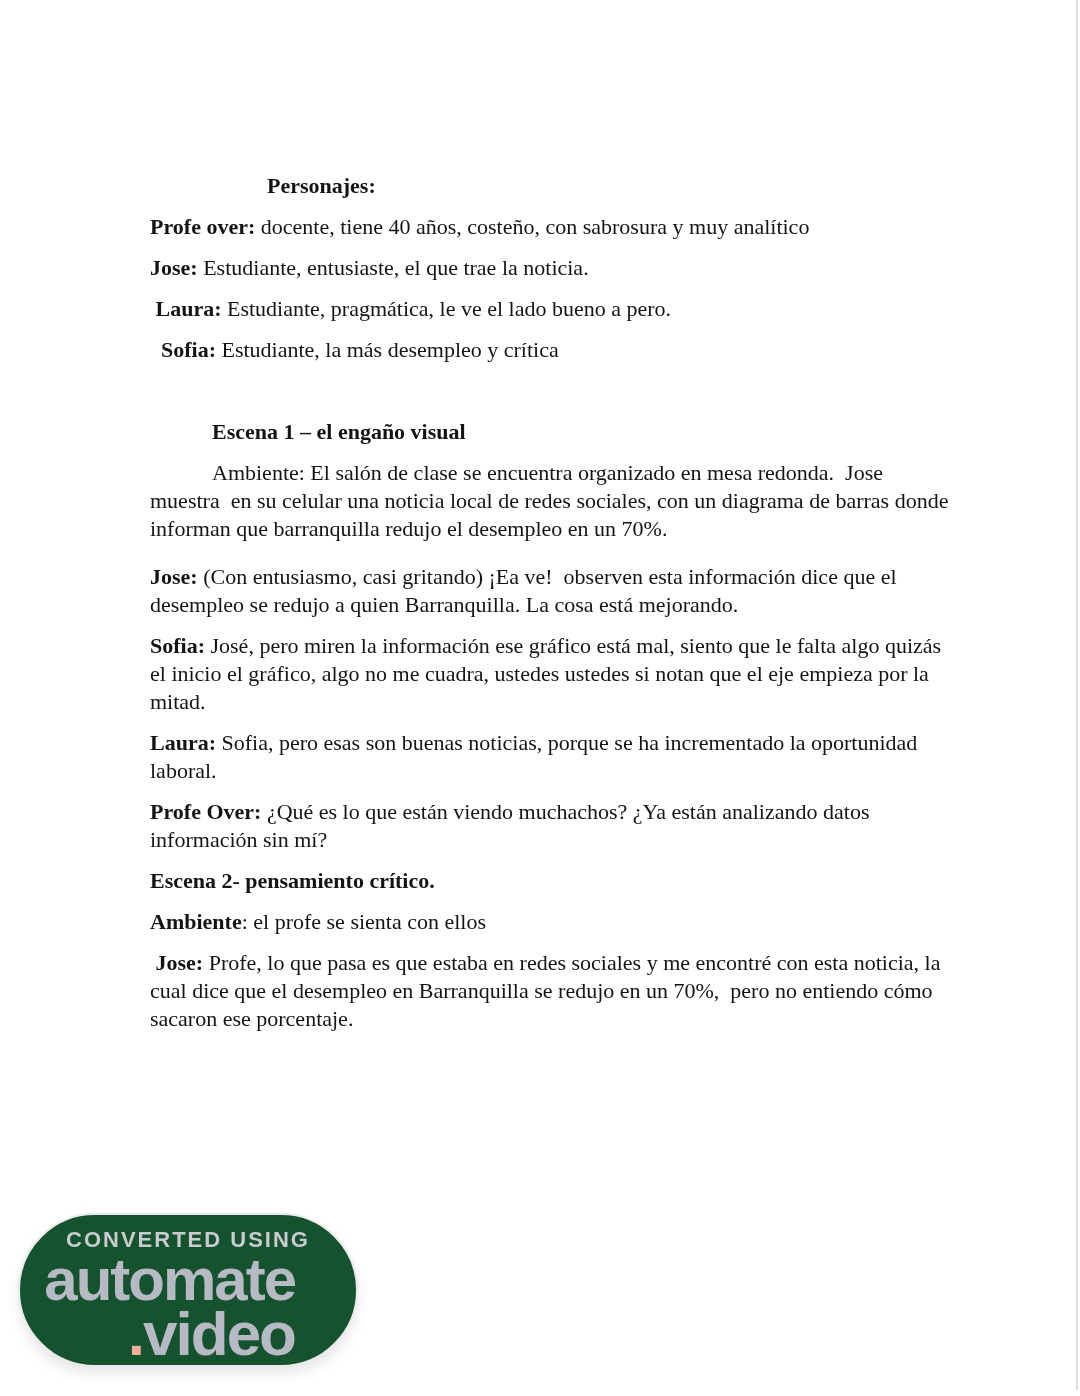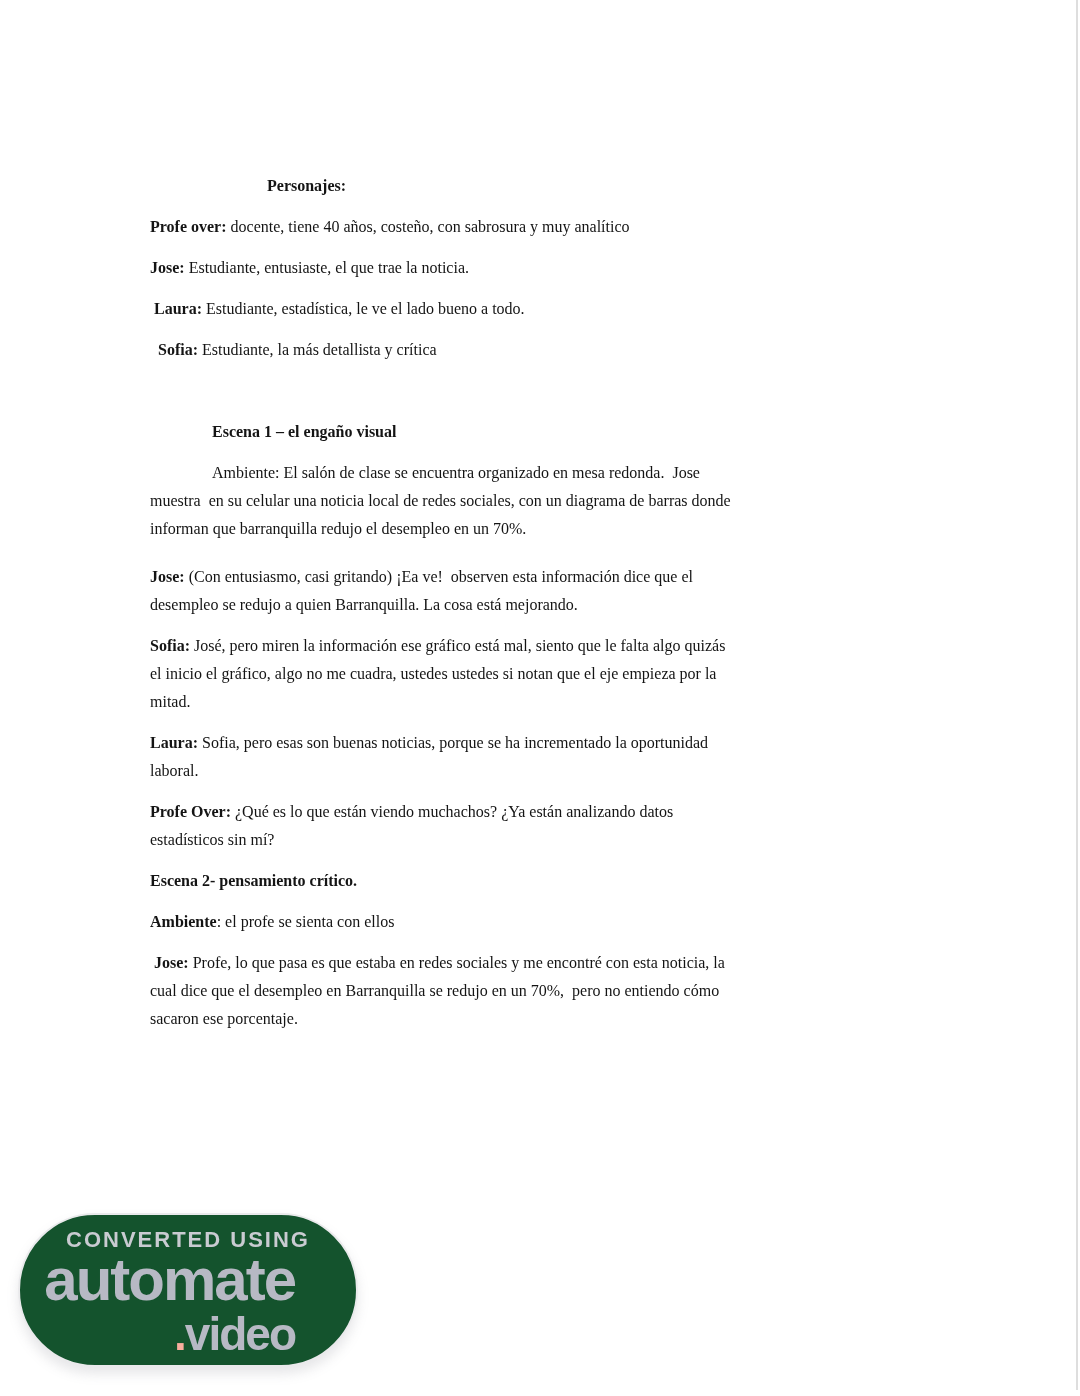--- a/index.html
+++ b/index.html
@@ -13,21 +13,21 @@
 
   
   .content {
     position: absolute;
     left: 150px; top: 172px;
     width: 836px;
     z-index: 2;
   }
   .para {
     margin: 0 0 13px 0;
-    font-size: 16px;
+    font-size: 22px;
     line-height: 28px;
     color: var(--doc-text, #141414);
     white-space: pre-wrap;
   }
   .para .spk { font-weight: bold; }
   .indent-personajes { text-indent: 117px; }
   .indent-tab { text-indent: 62px; }
   .gap-scene1 { margin-top: 54px; }
   .gap-jose1  { margin-top: 20px; }
   .gap-scene2 { }
@@ -58,21 +58,21 @@
     top: 34px; right: 61px;
     font-weight: bold;
     font-size: 60px; line-height: 62px;
     letter-spacing: -2px;
     color: var(--wm-brand, #b7b9c4);
   }
   .wm-brand2 {
     position: absolute;
     top: 88px; right: 61px;
     font-weight: bold;
-    font-size: 46px; line-height: 62px;
+    font-size: 62px; line-height: 62px;
     letter-spacing: -2px;
     color: var(--wm-brand, #b7b9c4);
   }
   .wm-dot { color: var(--wm-dot, #f8ae9e); }
 
   
   .page-edge {
     position: absolute;
     right: 2px; top: 0; bottom: 6px;
     width: 2px;
@@ -92,43 +92,43 @@
 </div>
 
 <div class="content">
 
   <p class="para indent-personajes"><span class="spk">Personajes:</span><span class="txt"></span></p>
 
   <p class="para"><span class="spk">Profe over:</span><span class="txt"> docente, tiene 40 años, costeño, con sabrosura y muy analítico</span></p>
 
   <p class="para"><span class="spk">Jose:</span><span class="txt"> Estudiante, entusiaste, el que trae la noticia.</span></p>
 
-  <p class="para"><span class="spk"> Laura:</span><span class="txt"> Estudiante, estadística, le ve el lado bueno a todo.</span></p>
+  <p class="para"><span class="spk"> Laura:</span><span class="txt"> Estudiante, pragmática, le ve el lado bueno a pero.</span></p>
 
-  <p class="para"><span class="spk">  Sofia:</span><span class="txt"> Estudiante, la más detallista y crítica</span></p>
+  <p class="para"><span class="spk">  Sofia:</span><span class="txt"> Estudiante, la más desempleo y crítica</span></p>
 
   <p class="para indent-tab gap-scene1"><span class="spk">Escena 1 – el engaño visual</span><span class="txt"></span></p>
 
   <p class="para indent-tab"><span class="spk"></span><span class="txt">Ambiente: El salón de clase se encuentra organizado en mesa redonda.  Jose
 muestra  en su celular una noticia local de redes sociales, con un diagrama de barras donde
 informan que barranquilla redujo el desempleo en un 70%.</span></p>
 
   <p class="para gap-jose1"><span class="spk">Jose:</span><span class="txt"> (Con entusiasmo, casi gritando) ¡Ea ve!  observen esta información dice que el
 desempleo se redujo a quien Barranquilla. La cosa está mejorando.</span></p>
 
   <p class="para"><span class="spk">Sofia:</span><span class="txt"> José, pero miren la información ese gráfico está mal, siento que le falta algo quizás
 el inicio el gráfico, algo no me cuadra, ustedes ustedes si notan que el eje empieza por la
 mitad.</span></p>
 
   <p class="para"><span class="spk">Laura:</span><span class="txt"> Sofia, pero esas son buenas noticias, porque se ha incrementado la oportunidad
 laboral.</span></p>
 
 
   <p class="para"><span class="spk">Profe Over:</span><span class="txt"> ¿Qué es lo que están viendo muchachos? ¿Ya están analizando datos
-estadísticos sin mí?</span></p>
+información sin mí?</span></p>
 
   <p class="para gap-scene2"><span class="spk">Escena 2- pensamiento crítico.</span><span class="txt"></span></p>
 
   <p class="para"><span class="spk">Ambiente</span><span class="txt">: el profe se sienta con ellos</span></p>
 
   <p class="para"><span class="spk"> Jose:</span><span class="txt"> Profe, lo que pasa es que estaba en redes sociales y me encontré con esta noticia, la
 cual dice que el desempleo en Barranquilla se redujo en un 70%,  pero no entiendo cómo
 sacaron ese porcentaje.</span></p>
 
 

